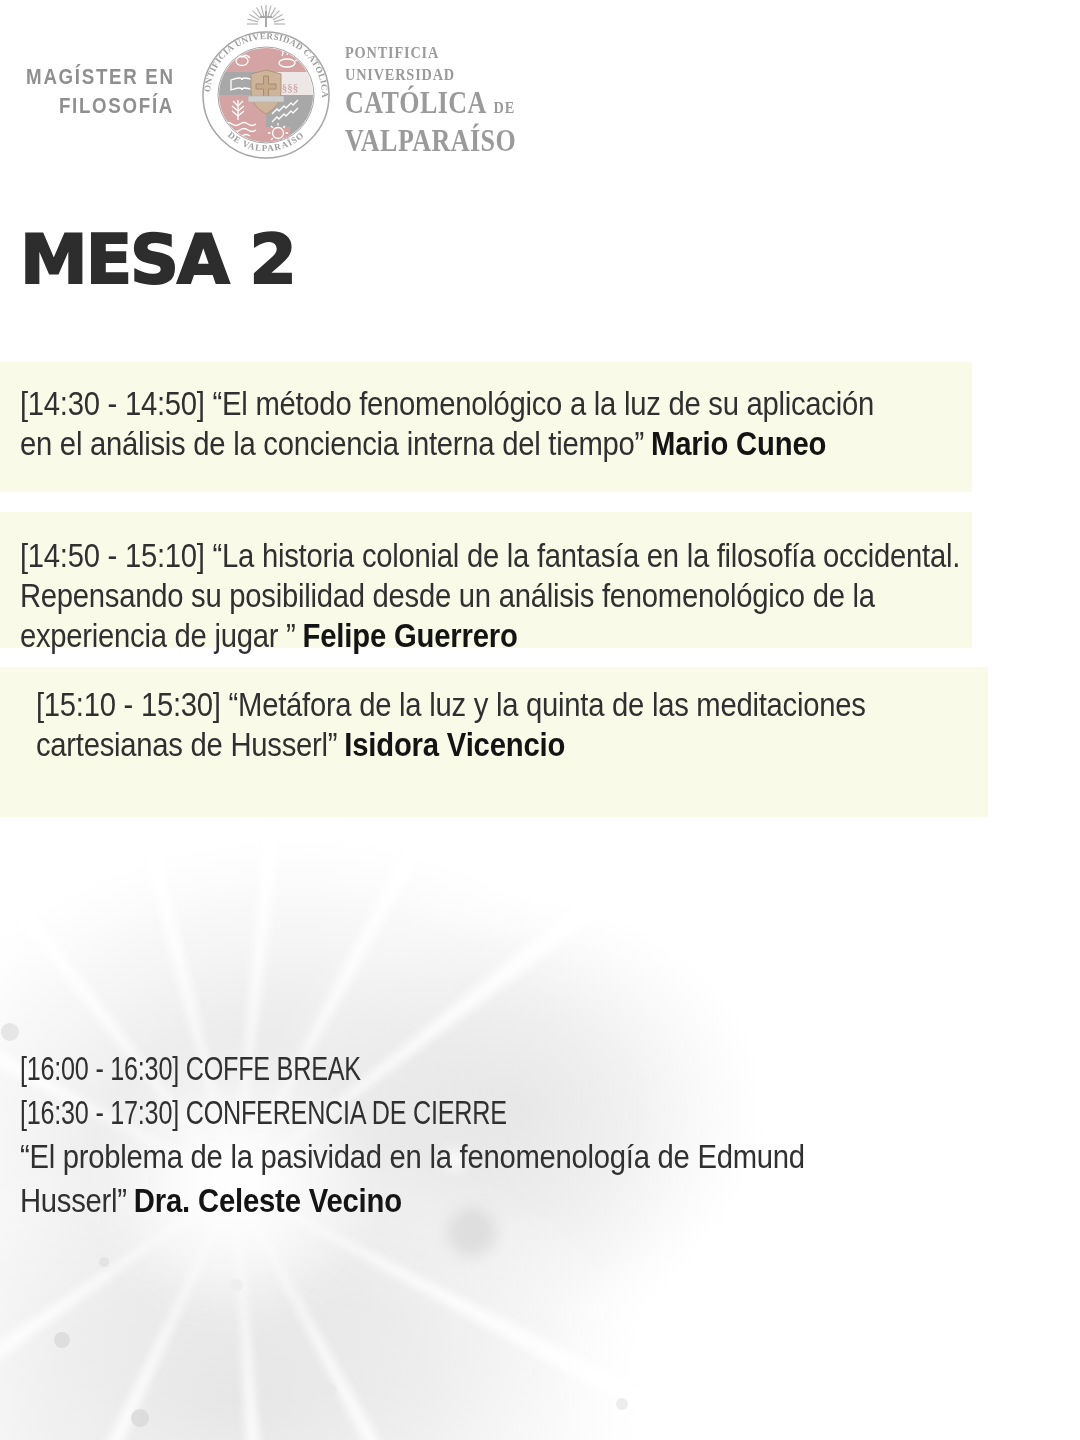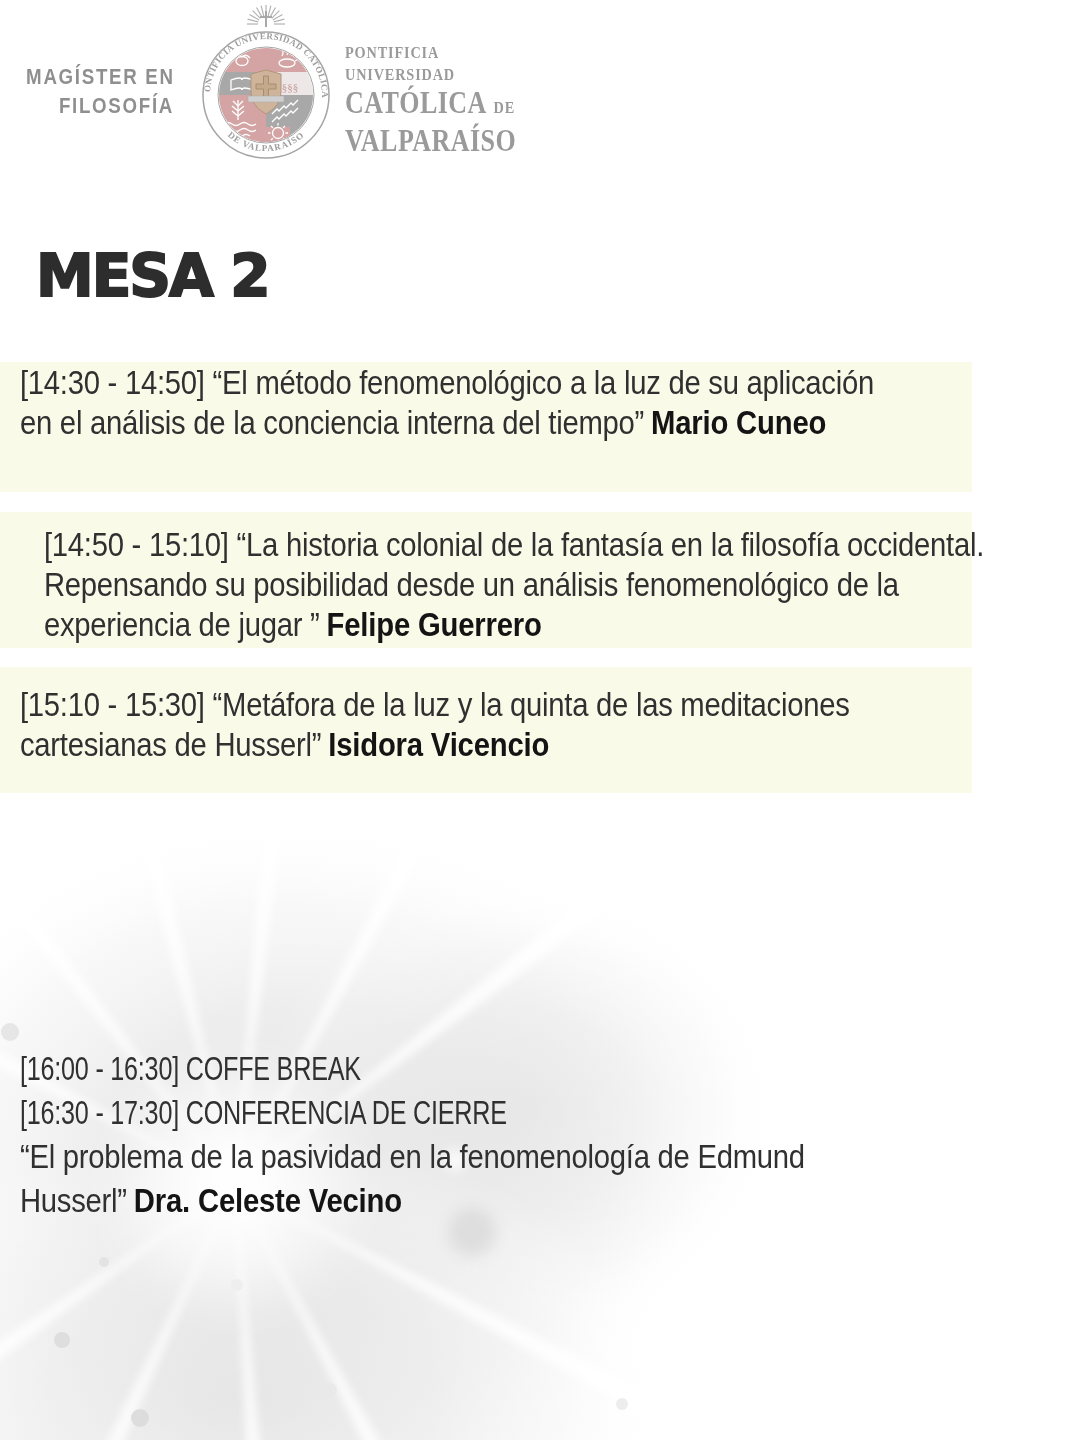--- a/index.html
+++ b/index.html
@@ -18,23 +18,23 @@
   .wordmark{
     position:absolute;left:345px;top:42px;color:#9a9a9a;
     font-family:"Liberation Serif",serif;font-weight:700;
     transform:scaleX(.84);transform-origin:0 0;white-space:nowrap;
   }
   .wm-small{font-size:17px;line-height:22px;letter-spacing:1px;}
   .wm-big{font-size:31px;line-height:32px;letter-spacing:.5px;margin-top:1px;}
   .wm-de{font-size:17px;margin-left:8px;letter-spacing:1px;}
   
   .title{
-    position:absolute;left:20px;top:214px;margin:16px;
+    position:absolute;left:20px;top:214px;margin:0;
     font-family:"DejaVu Sans",sans-serif;font-weight:700;
-    font-size:58px;line-height:92px;letter-spacing:-2px;color:#2d2d2d;
+    font-size:68px;line-height:92px;letter-spacing:-2px;color:#2d2d2d;
     -webkit-text-stroke:2px #2d2d2d;white-space:nowrap;
   }
   
   .band{position:absolute;left:0;width:972px;background:#fafae9;}
   .plain{position:absolute;left:0;width:972px;background:transparent;}
   .bandtext{padding-left:20px;}
   .line{
     font-size:34px;line-height:40px;letter-spacing:-.3px;color:#303030;
     white-space:nowrap;transform-origin:0 50%;
   }
@@ -216,35 +216,35 @@
   <div class="wordmark">
     <div class="wm-small">PONTIFICIA</div>
     <div class="wm-small">UNIVERSIDAD</div>
     <div class="wm-big"><span>CATÓLICA</span><span class="wm-de">DE</span></div>
     <div class="wm-big">VALPARAÍSO</div>
   </div>
 
   <h1 class="title">MESA 2</h1>
 
   <section class="band" style="top:362px;height:130px;">
-    <div class="bandtext" style="">
+    <div class="bandtext" style="padding-top:21px;">
       <div class="line mixed"><span>[14:30 - 14:50] “El método fenomenológico a la luz de su aplicación</span></div>
       <div class="line mixed"><span>en el análisis de la conciencia interna del tiempo”</span><strong class="speaker">Mario Cuneo</strong></div>
     </div>
   </section>
 
   <section class="band" style="top:512px;height:136px;">
-    <div class="bandtext" style="padding-top:12px;margin-left:24px;">
+    <div class="bandtext" style="padding-top:23px;">
       <div class="line mixed"><span>[14:50 - 15:10] “La historia colonial de la fantasía en la filosofía occidental.</span></div>
       <div class="line mixed"><span>Repensando su posibilidad desde un análisis fenomenológico de la</span></div>
       <div class="line mixed"><span>experiencia de jugar ”</span><strong class="speaker">Felipe Guerrero</strong></div>
     </div>
   </section>
 
-  <section class="band" style="top:667px;height:126px;">
+  <section class="band" style="top:667px;height:150px;padding-left:16px;">
     <div class="bandtext" style="padding-top:17px;">
       <div class="line mixed"><span>[15:10 - 15:30] “Metáfora de la luz y la quinta de las meditaciones</span></div>
       <div class="line mixed"><span>cartesianas de Husserl”</span><strong class="speaker">Isidora Vicencio</strong></div>
     </div>
   </section>
 
 
   <section class="plain closing" style="top:1022px;height:190px;margin-top:24px;">
     <div class="bandtext">
       <div class="line caps"><span>[16:00 - 16:30] COFFE BREAK</span></div>

